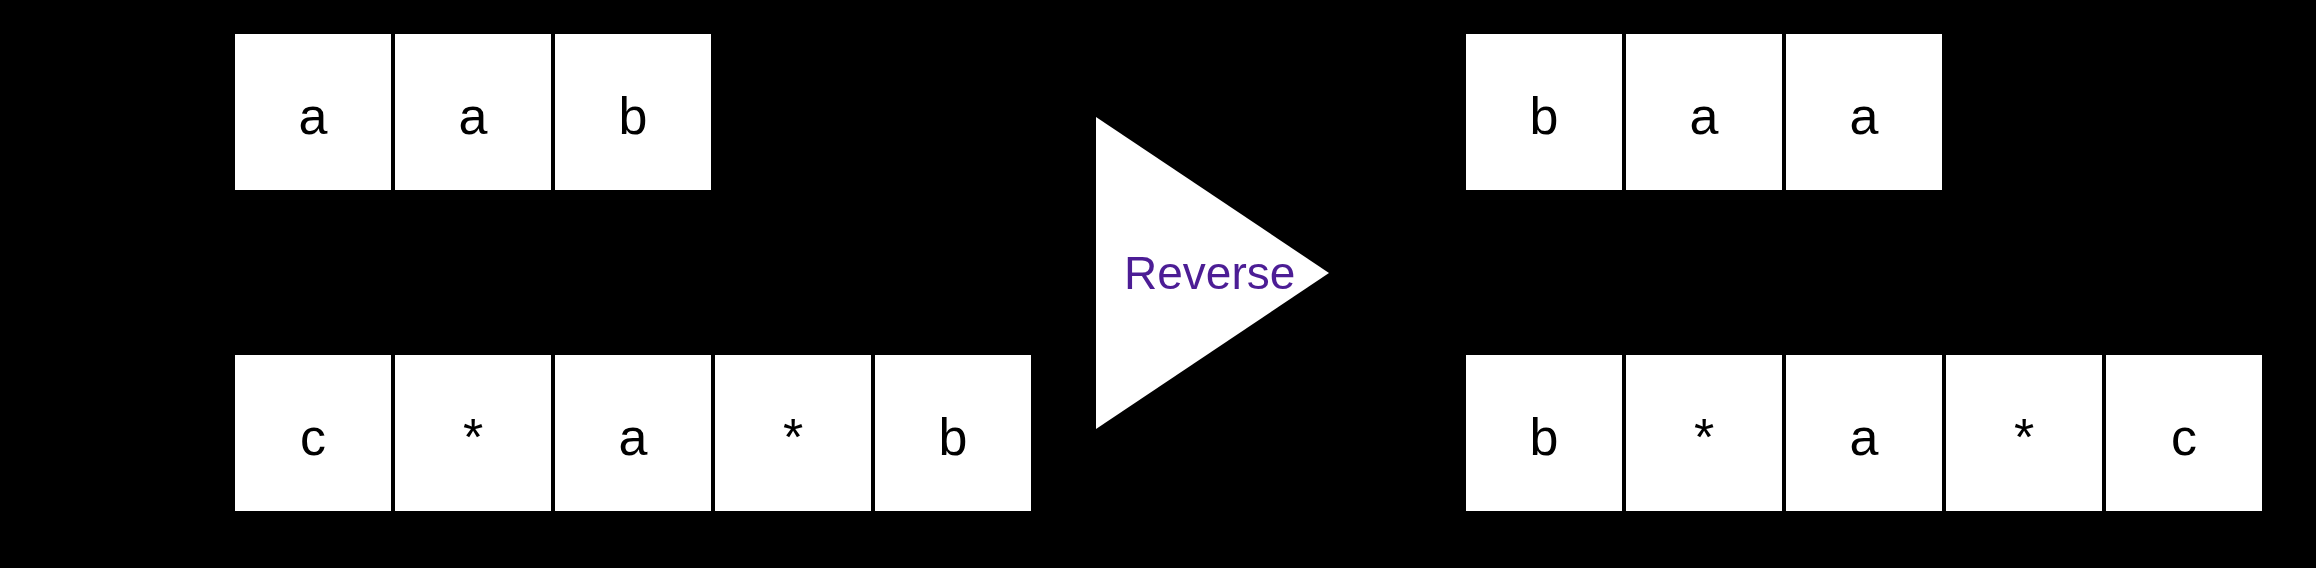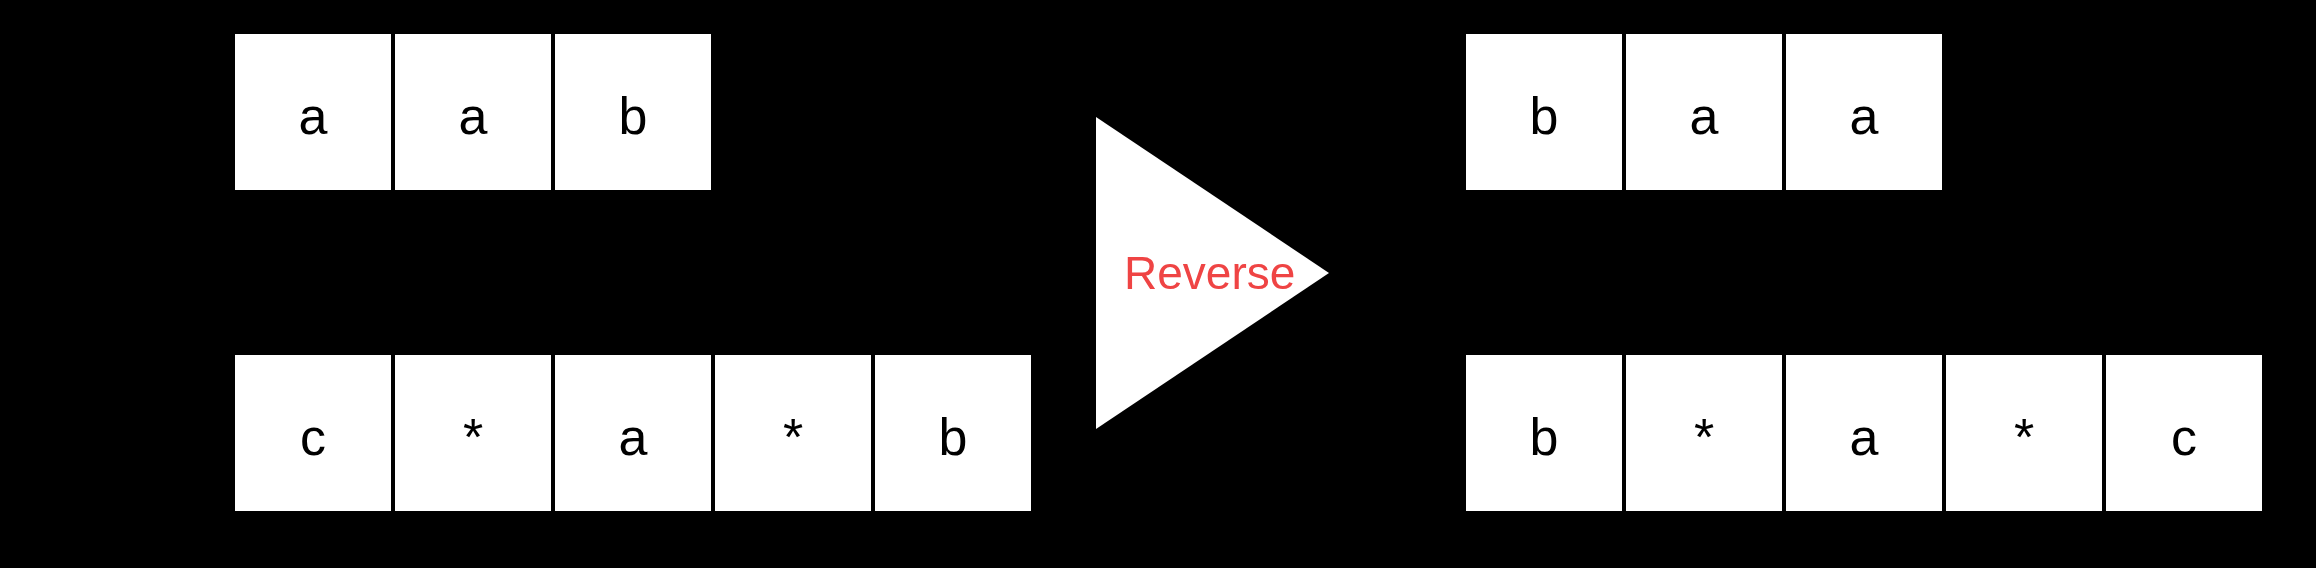--- a/index.html
+++ b/index.html
@@ -87,21 +87,21 @@
       </div>
       <div class="cell" style="background: rgb(255, 255, 255); color: rgb(0, 0, 0);">
         <span>*</span>
       </div>
       <div class="cell" style="background: rgb(255, 255, 255); color: rgb(0, 0, 0);">
         <span>b</span>
       </div>
     </div>
 
   <div class="arrow" style="background: rgb(255, 255, 255);">
-    <span class="arrow-label" style="color: #ef4444;">Reverse</span>
+    <span class="arrow-label" style="color: #4c1d95;">Reverse</span>
   </div>
 
   <div class="row row-top-right">
       <div class="cell" style="background: rgb(255, 255, 255); color: rgb(0, 0, 0);">
         <span>b</span>
       </div>
       <div class="cell" style="background: rgb(255, 255, 255); color: rgb(0, 0, 0);">
         <span>a</span>
       </div>
       <div class="cell" style="background: rgb(255, 255, 255); color: rgb(0, 0, 0);">

